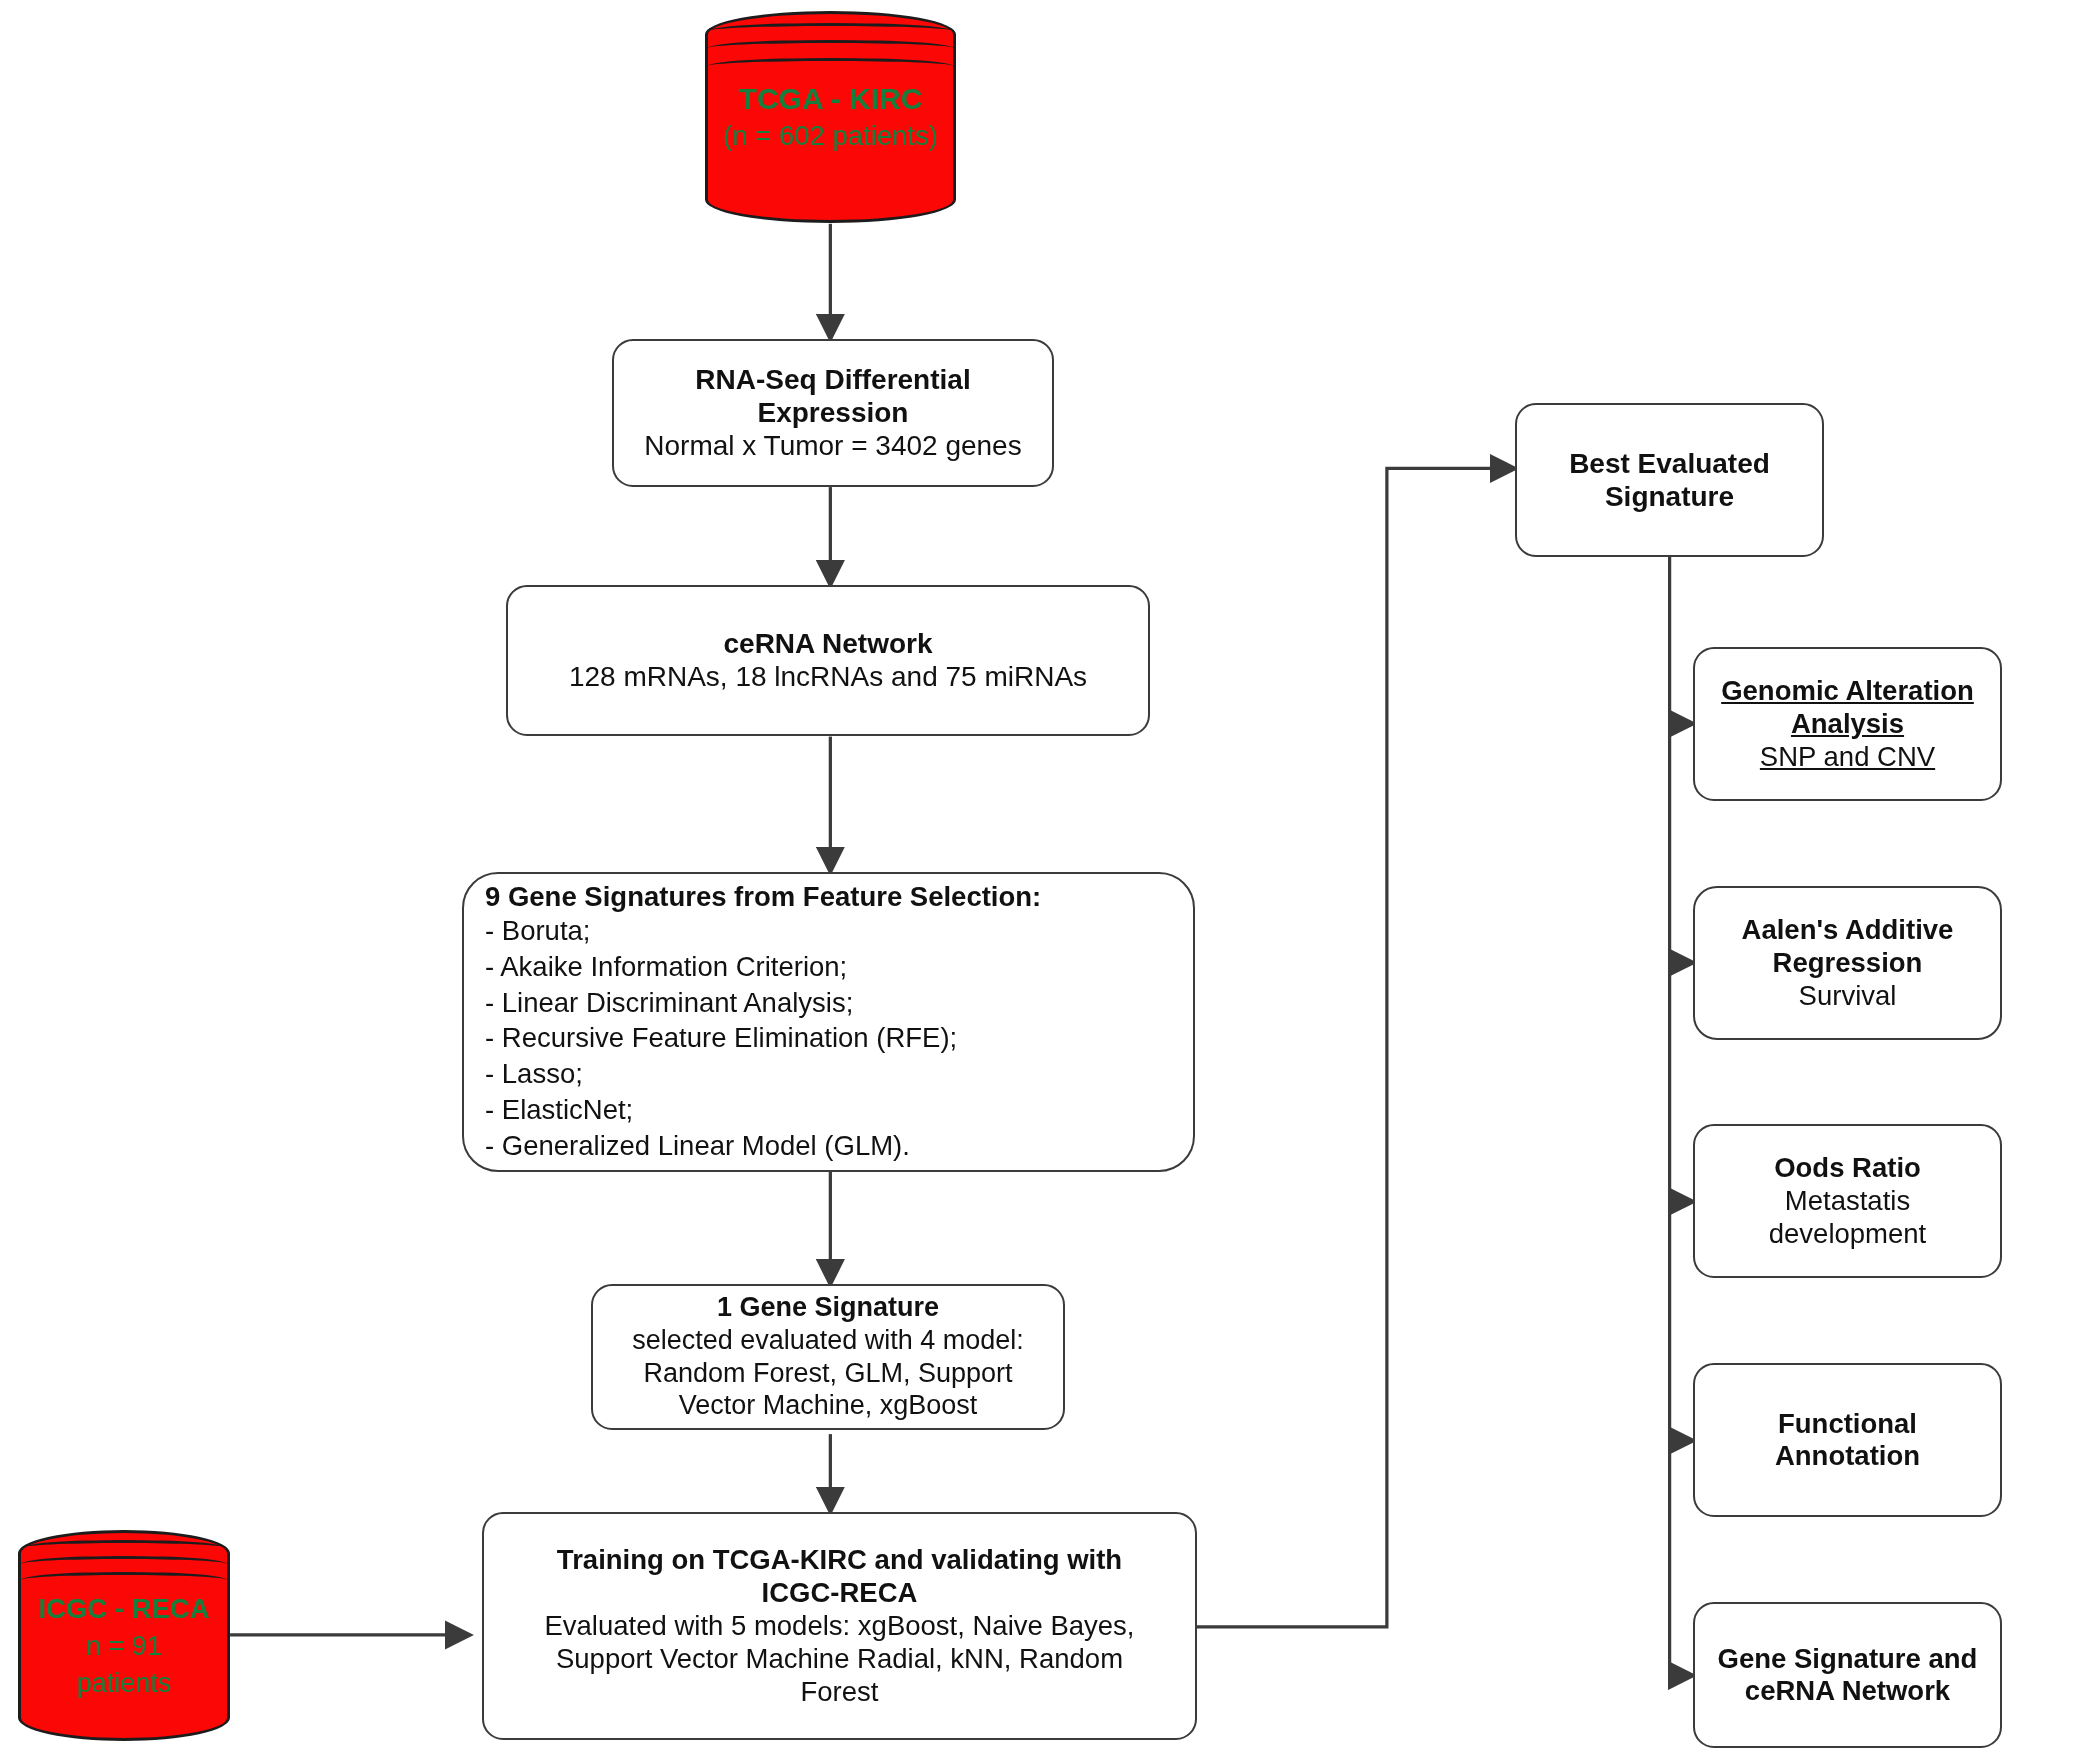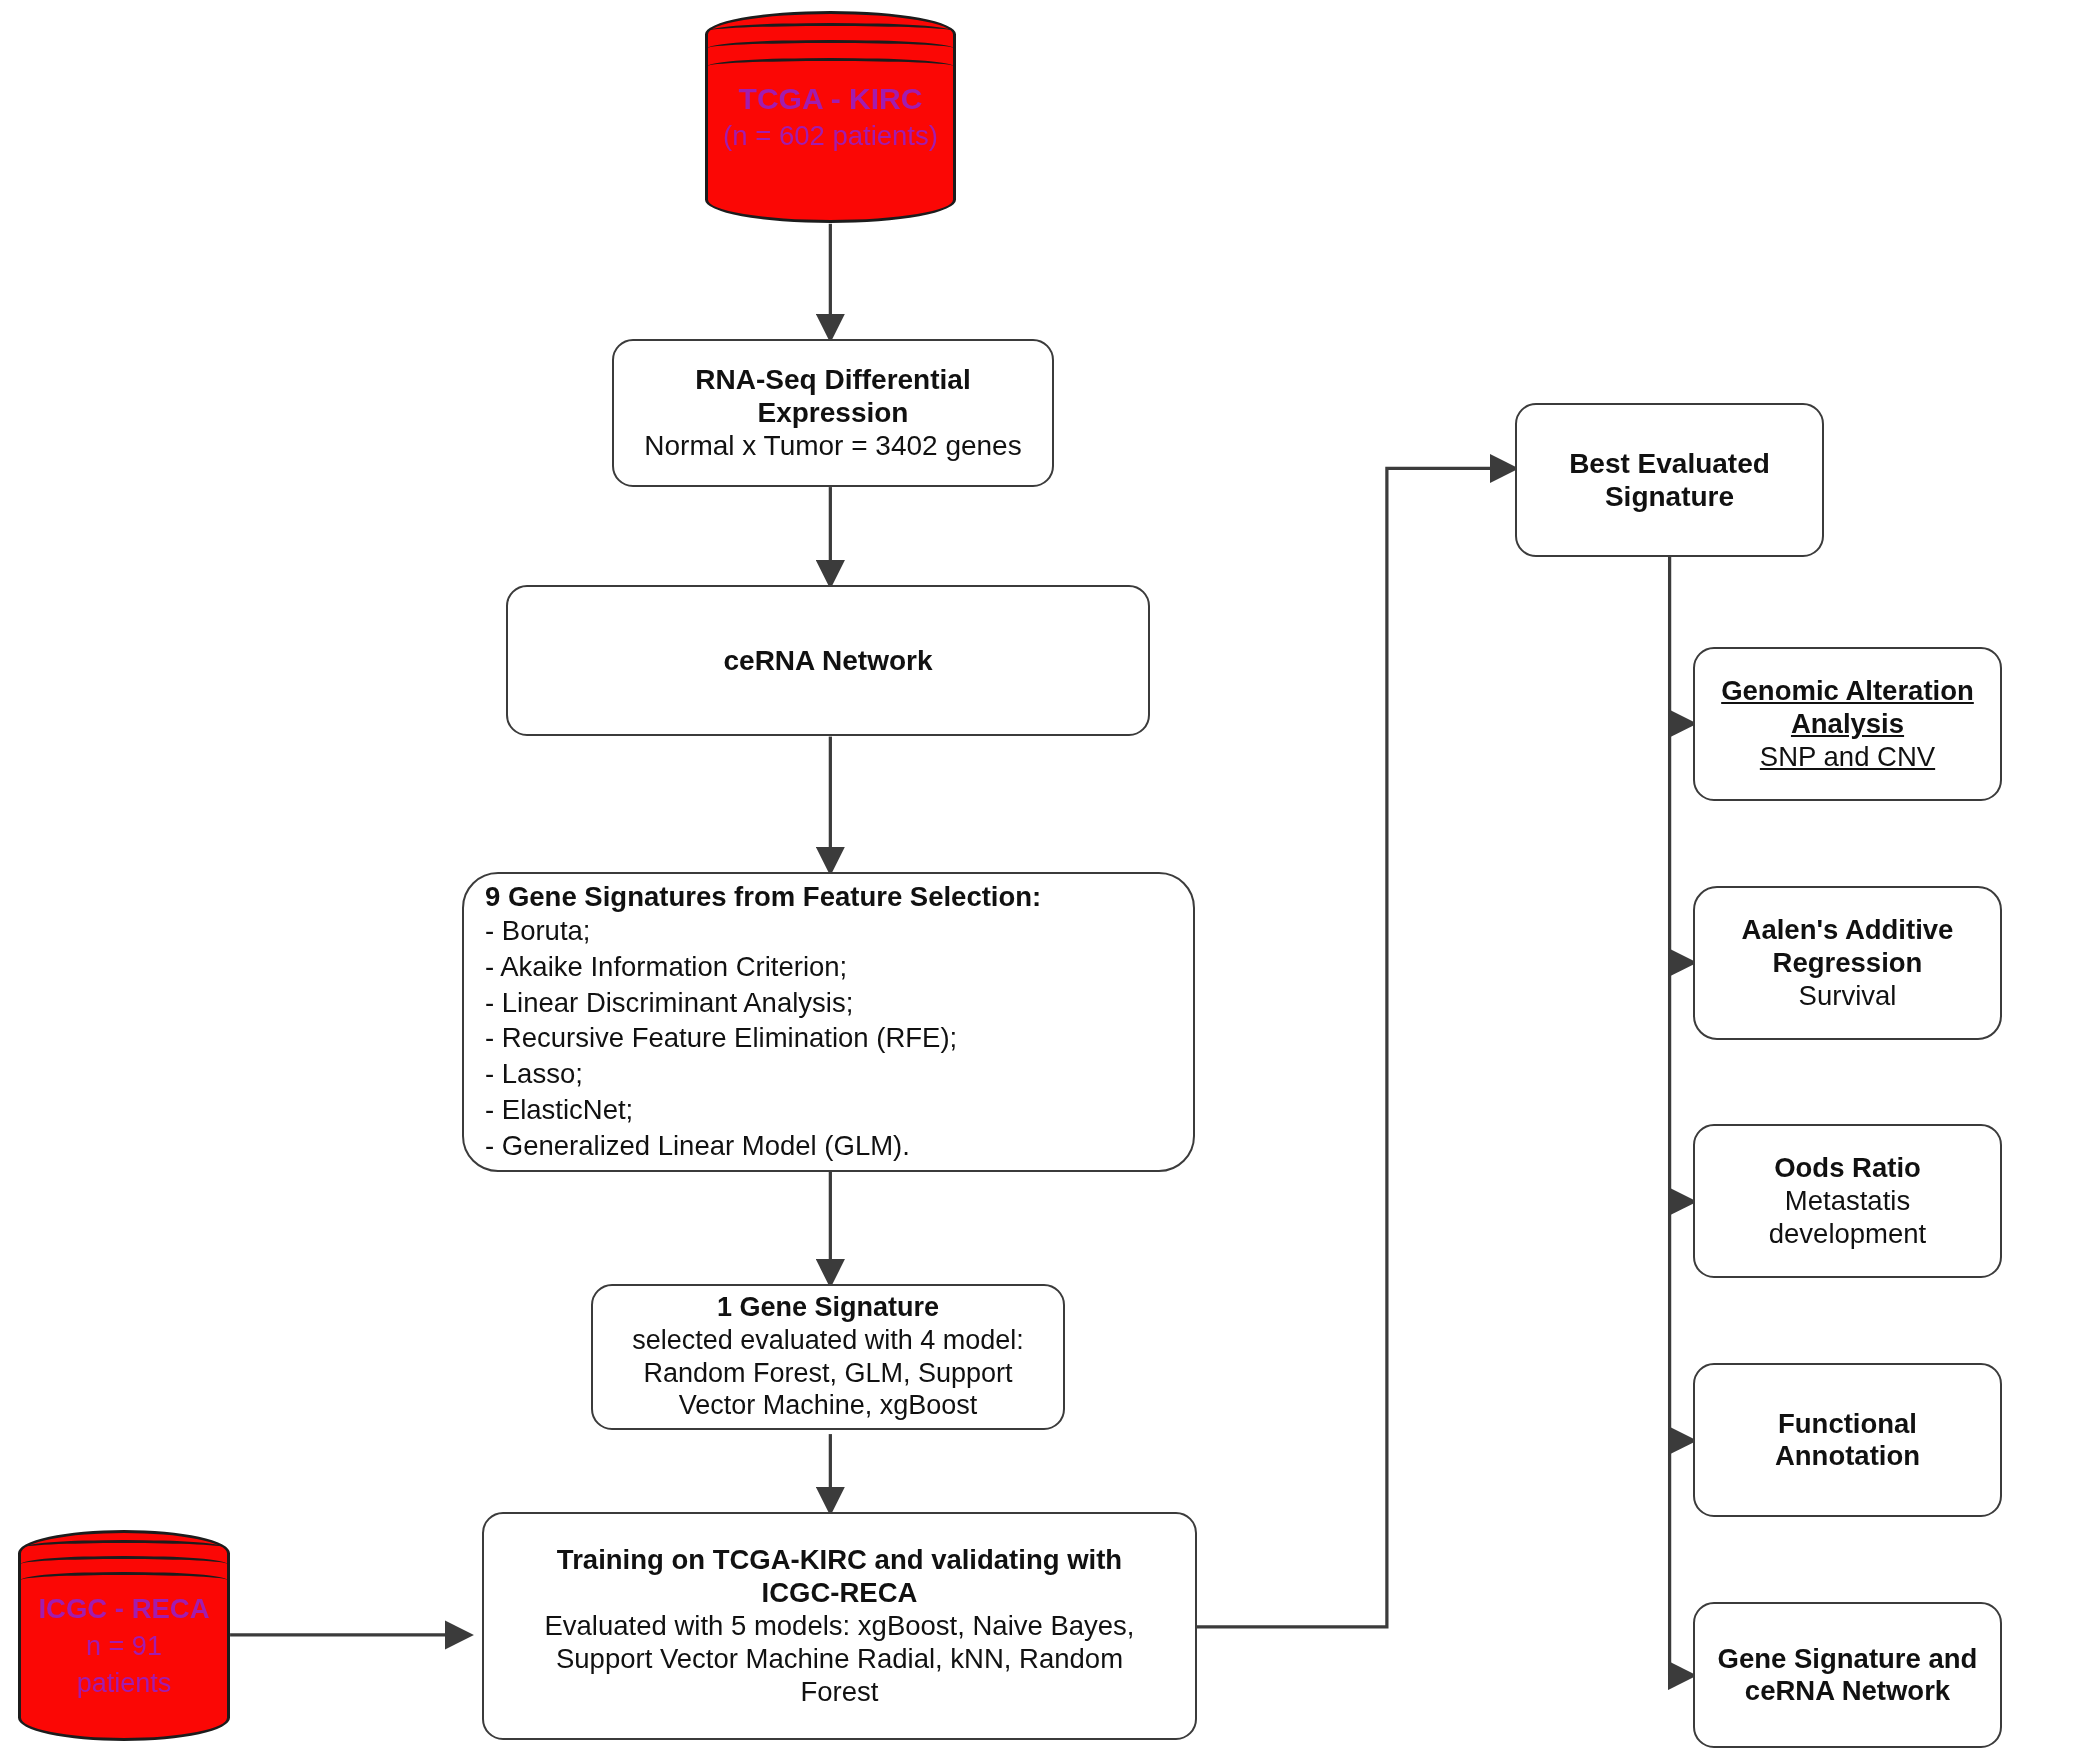--- a/index.html
+++ b/index.html
@@ -13,21 +13,21 @@
   .node .ttl{font-weight:bold;line-height:1.18;}
   .node .sub{font-weight:normal;line-height:1.2;}
 
   
   .cyl{position:absolute;}
   .cyl .body{position:absolute;left:0;right:0;top:0;bottom:0;background:#fb0705;
              border:3.2px solid #1c1c1c;border-radius:50% / 11%;box-sizing:border-box;}
   .cyl .ring{position:absolute;left:3.2px;right:3.2px;height:16px;border-top:3.2px solid #1c1c1c;
              border-radius:50%;box-sizing:border-box;}
   .cyl .lbl{position:absolute;left:0;right:0;display:flex;flex-direction:column;align-items:center;
-            justify-content:center;text-align:center;color:#a21caf;}
+            justify-content:center;text-align:center;color:#15803d;}
   .cyl .lbl .ttl{font-weight:bold;line-height:1.15;}
   .cyl .lbl .sub{font-weight:normal;line-height:1.2;}
 
   
   #db-tcga{left:705px;top:11.3px;width:251px;height:212px;}
   #db-tcga .lbl{top:71px;font-size:30px;}
   #db-tcga .lbl .sub{font-size:27.5px;margin-top:2.4px;}
 
   #db-icgc{left:18px;top:1530px;width:212px;height:211px;}
   #db-icgc .lbl{top:63px;font-size:27.5px;}
@@ -91,20 +91,21 @@
   </div>
 
   <div class="node" id="n-rnaseq">
     <span class="ttl">RNA-Seq Differential</span>
     <span class="ttl">Expression</span>
     <span class="sub">Normal x Tumor = 3402 genes</span>
   </div>
 
   <div class="node" id="n-cerna">
     <span class="ttl">ceRNA Network</span>
+    <span class="sub">128 mRNAs, 18 lncRNAs and 75 miRNAs</span>
   </div>
 
   <div class="node" id="n-featsel">
     <span class="ttl">9 Gene Signatures from Feature Selection:</span>
     <ul>
       <li class="sub">- Boruta;</li>
       <li class="sub">- Akaike Information Criterion;</li>
       <li class="sub">- Linear Discriminant Analysis;</li>
       <li class="sub">- Recursive Feature Elimination (RFE);</li>
       <li class="sub">- Lasso;</li>

